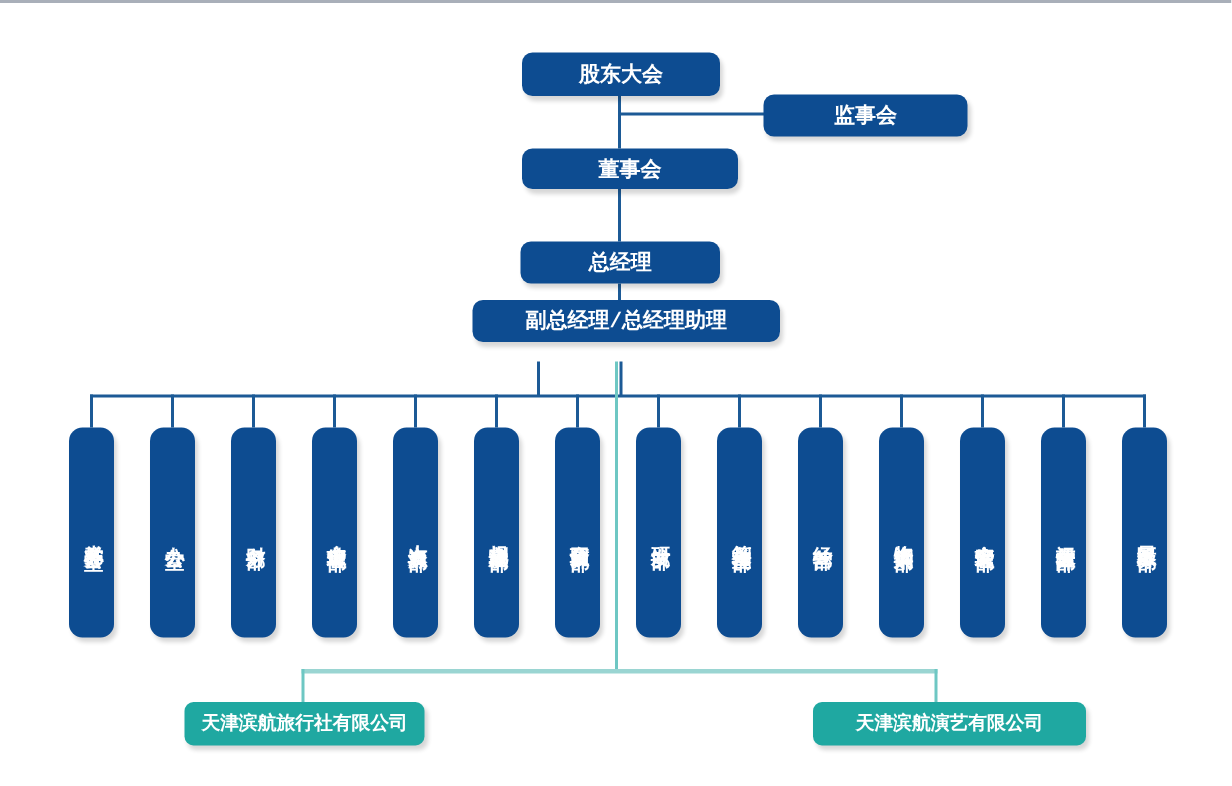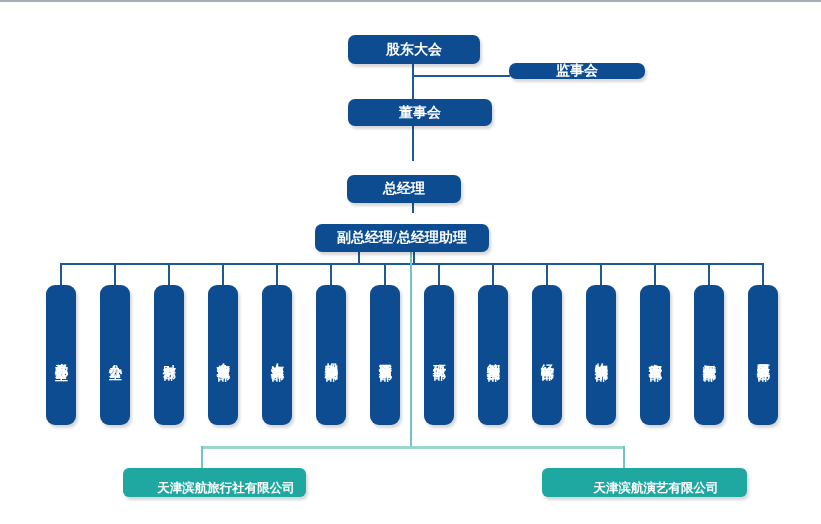--- a/index.html
+++ b/index.html
@@ -12,21 +12,21 @@
     --top-border:#a9afb9;
   }
   html,body{margin:0;padding:0;background:#ffffff;}
   .canvas{
     position:relative;
     width:821px;height:524px;
     background:#ffffff;
     border-top:2px solid var(--top-border);
     box-sizing:border-box;
     overflow:hidden;
-    font-family:Liberation Serif, serif;
+    font-family:Liberation Mono, monospace;
   }
   .node{
     position:absolute;
     background:var(--box-blue);
     color:var(--text-white);
     border-radius:7px;
     display:flex;align-items:center;justify-content:center;
     font-weight:bold;font-size:14px;
     box-shadow:2px 3px 3px rgba(0,0,0,0.16);
     white-space:nowrap;
@@ -41,25 +41,24 @@
     text-orientation:upright;
     display:flex;align-items:center;justify-content:center;
     font-weight:bold;font-size:13px;letter-spacing:1px;
     box-shadow:2px 3px 3px rgba(0,0,0,0.16);
   }
   .sub{
     position:absolute;
     background:var(--teal-box);
     color:var(--text-white);
     border-radius:6px;
-    display:flex;align-items:flex-end;justify-content:center;
+    display:flex;align-items:center;justify-content:center;
     font-weight:bold;font-size:12.5px;
     box-shadow:2px 3px 3px rgba(0,0,0,0.16);
     white-space:nowrap;
-    padding-left:23px;
   }
   .vline{position:absolute;width:2px;background:var(--line-blue);}
   .hline{position:absolute;height:2px;background:var(--line-blue);}
   .teal-v{position:absolute;width:2px;background:var(--teal-line-v);}
   .teal-h{position:absolute;height:3px;background:var(--teal-line-h);}
 </style>
 </head>
 <body>
 
 <div class="canvas">
@@ -88,30 +87,30 @@
   <div class="vline" style="left:762px;top:261px;height:22px"></div>
 
   <div class="teal-v" style="left:410px;top:239px;height:207px"></div>
   <div class="teal-h" style="left:201px;top:444px;width:424px"></div>
   <div class="teal-v" style="left:201px;top:444px;height:22px"></div>
   <div class="teal-v" style="left:623px;top:444px;height:22px"></div>
 
   <div class="node" style="left:348px;top:33px;width:132px;height:29px">
     <span>股东大会</span>
   </div>
-  <div class="node" style="left:509px;top:61px;width:136px;height:16px">
+  <div class="node" style="left:509px;top:61px;width:136px;height:28px">
     <span>监事会</span>
   </div>
   <div class="node" style="left:348px;top:97px;width:144px;height:27px">
     <span>董事会</span>
   </div>
-  <div class="node" style="left:347px;top:173px;width:114px;height:28px">
+  <div class="node" style="left:347px;top:159px;width:133px;height:28px">
     <span>总经理</span>
   </div>
-  <div class="node" style="left:315px;top:222px;width:174px;height:28px">
+  <div class="node" style="left:315px;top:198px;width:205px;height:28px">
     <span>副总经理/总经理助理</span>
   </div>
 
   <div class="dept" style="left:46px">
       <span>党群办公室</span>
     </div>
   <div class="dept" style="left:100px">
       <span>办公室</span>
     </div>
   <div class="dept" style="left:154px">

